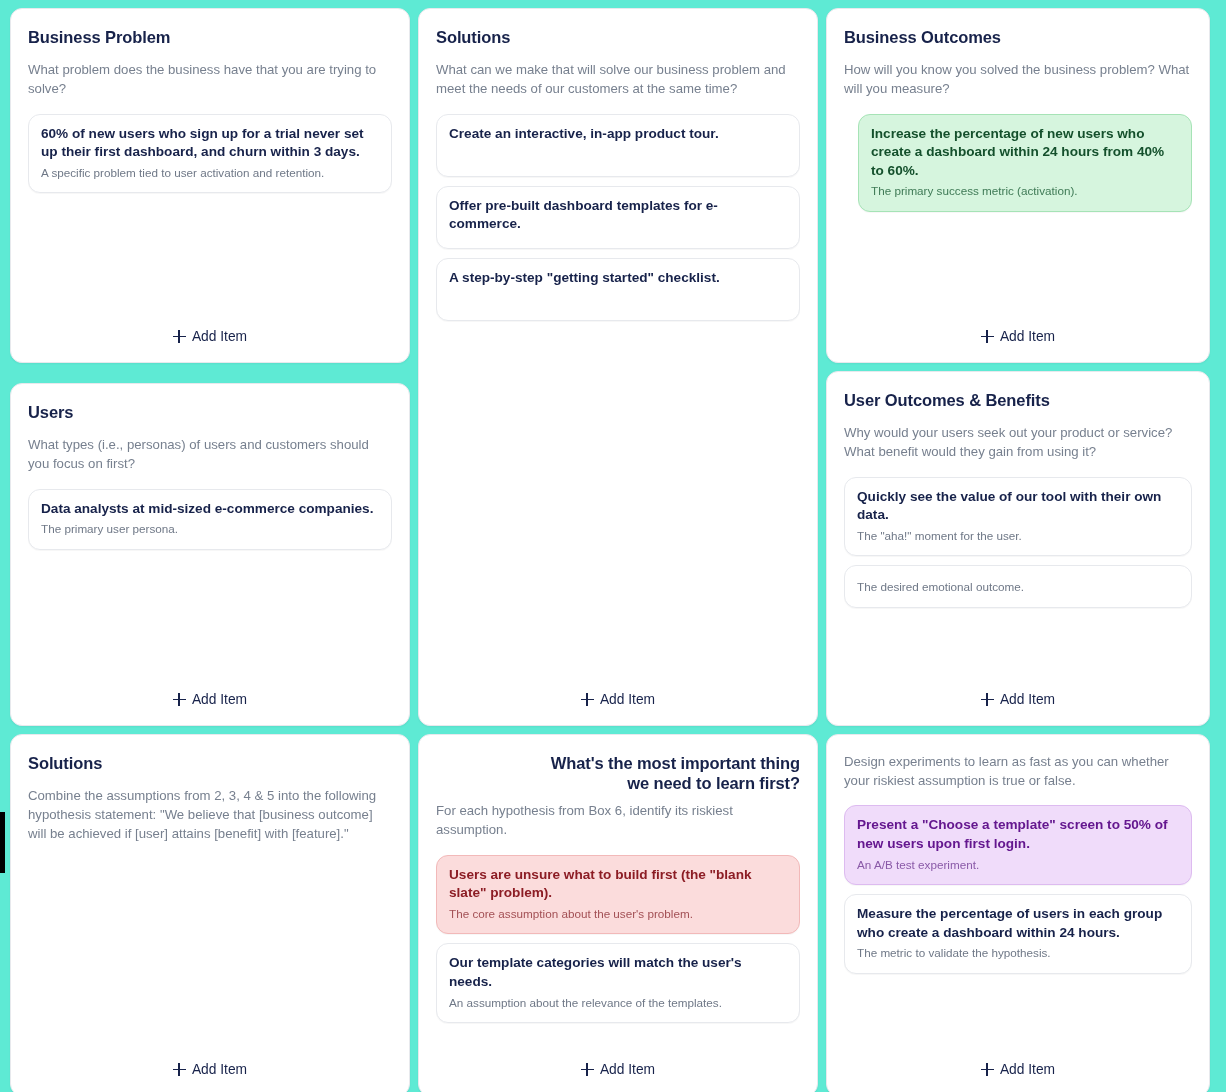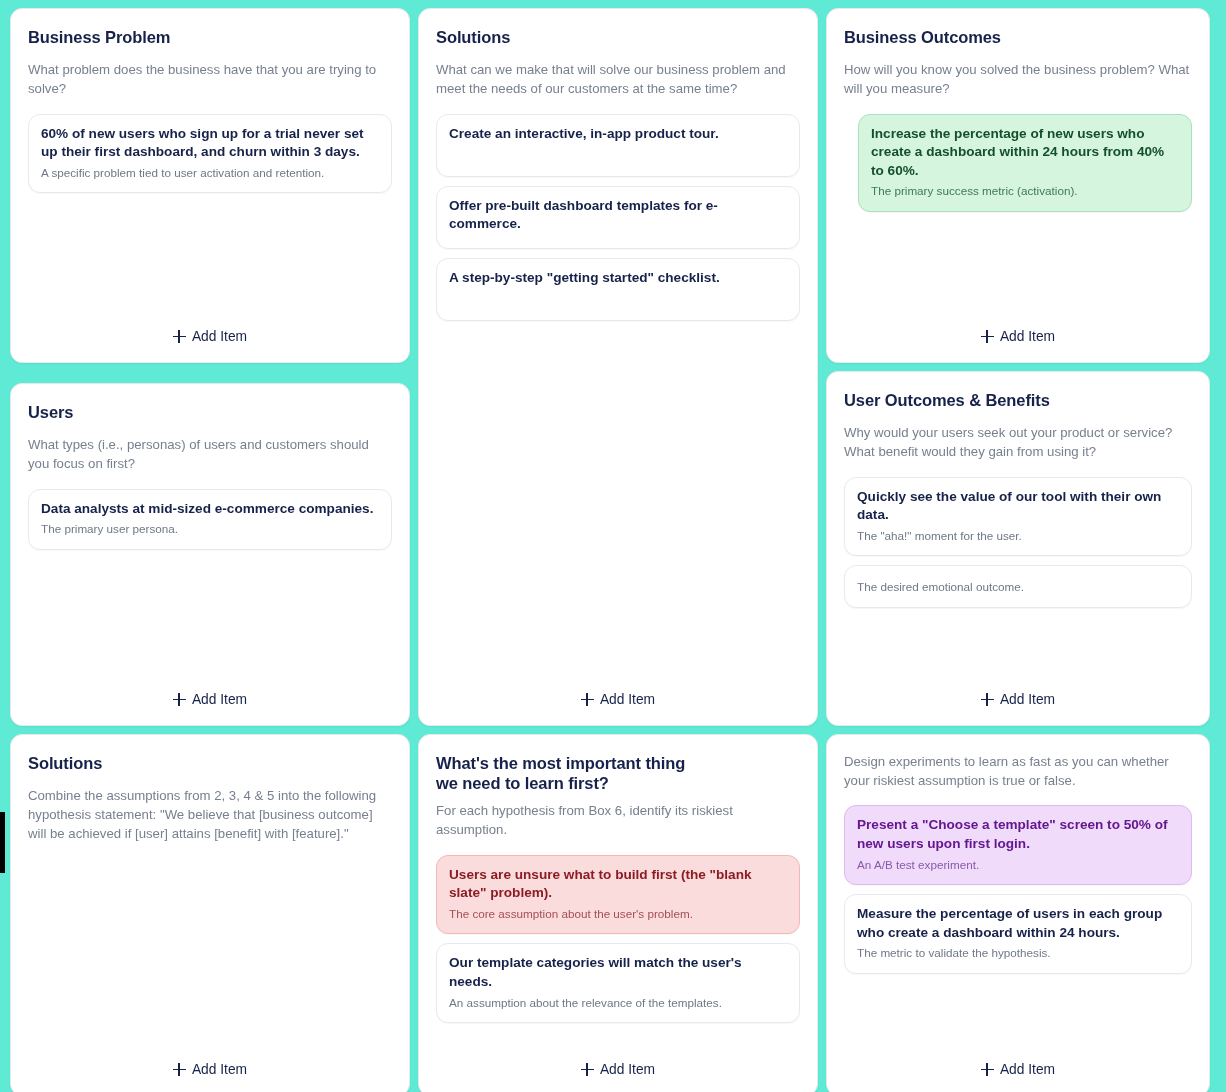--- a/index.html
+++ b/index.html
@@ -49,21 +49,21 @@
   .panel-title {
     font-size: 16.5px;
     font-weight: 700;
     color: #17224a;
     line-height: 1.22;
     letter-spacing: -0.1px;
     margin-bottom: 14px;
     white-space: pre-line;
   }
 
-  .panel-title.tight { margin-bottom: 9px; }
+  .panel-title.tight { margin-bottom: 9px; text-align: right; }
 
   .panel-subtitle {
     font-size: 13.2px;
     color: #77808f;
     line-height: 1.42;
     margin-bottom: 15px;
   }
 
   .items {
     display: flex;

